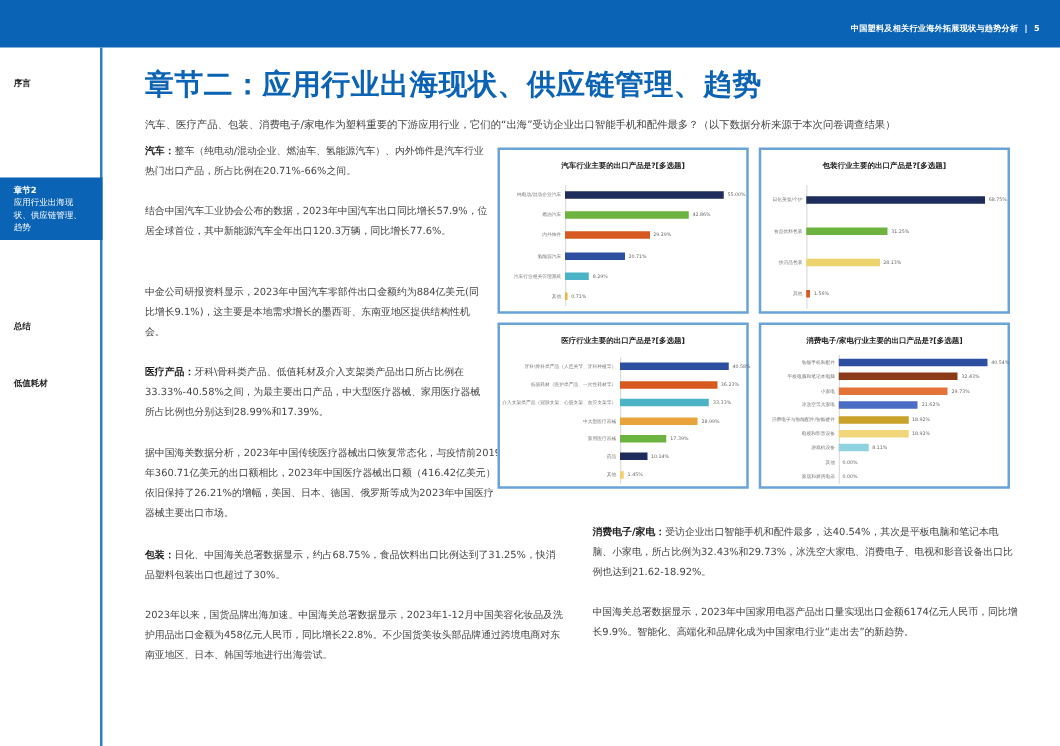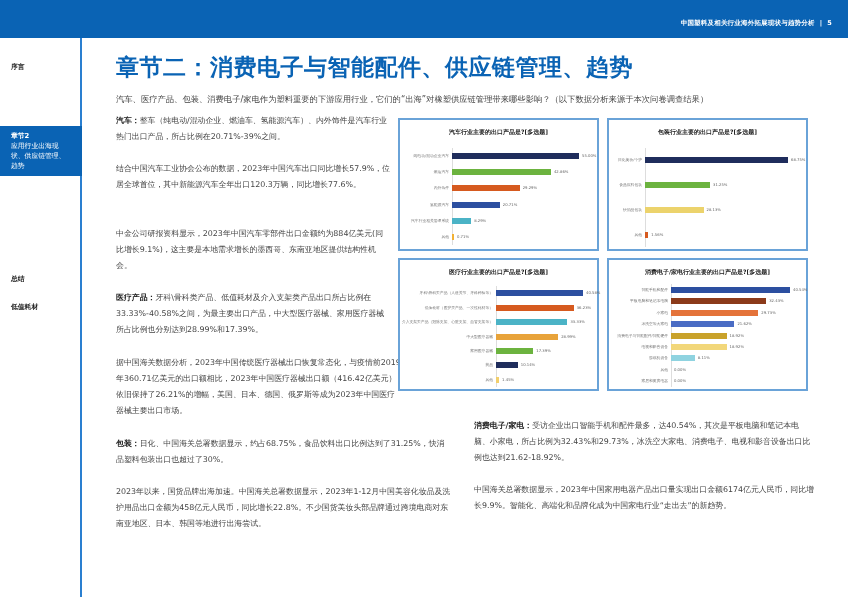--- a/index.html
+++ b/index.html
@@ -37,36 +37,36 @@
 <div class="topbar">
   <div class="hdr">
     <span>中国塑料及相关行业海外拓展现状与趋势分析</span><span class="sep">|</span><span>5</span>
   </div>
 </div>
 
 <nav class="sidebar">
   <div class="side-item" style="top:20px">
     <div class="t">序言</div>
   </div>
-  <div class="side-item active" style="top:88px;padding-top:5px;padding-bottom:5px;padding-right:10px">
+  <div class="side-item active" style="top:104px;padding-top:5px;padding-bottom:5px;padding-right:10px">
     <div class="t">章节2</div>
     <div>应用行业出海现状、供应链管理、趋势</div>
   </div>
-  <div class="side-item" style="top:232px">
+  <div class="side-item" style="top:214px">
     <div class="t">总结</div>
   </div>
   <div class="side-item" style="top:260px">
     <div class="t">低值耗材</div>
   </div>
 </nav>
 
-<h1 class="title">章节二：消费电子与智能配件、供应链管理、趋势</h1>
-<p class="intro">汽车、医疗产品、包装、消费电子/家电作为塑料重要的下游应用行业，它们的“出海”对橡塑供应链管理带来哪些影响？（以下数据分析来源于本次问卷调查结果）</p>
-
-<p class="para" style="left:116px;top:113px;width:274px"><b>汽车：</b><span>整车（纯电动/混动企业、燃油车、氢能源汽车）、内外饰件是汽车行业热门出口产品，所占比例在20.71%-39%之间。</span></p>
+<h1 class="title">章节二：应用行业出海现状、供应链管理、趋势</h1>
+<p class="intro">汽车、医疗产品、包装、消费电子/家电作为塑料重要的下游应用行业，它们的“出海”受访企业出口智能手机和配件最多？（以下数据分析来源于本次问卷调查结果）</p>
+
+<p class="para" style="left:116px;top:113px;width:274px"><b>汽车：</b><span>整车（纯电动/混动企业、燃油车、氢能源汽车）、内外饰件是汽车行业热门出口产品，所占比例在20.71%-66%之间。</span></p>
 <p class="para" style="left:116px;top:161px;width:274px">结合中国汽车工业协会公布的数据，2023年中国汽车出口同比增长57.9%，位居全球首位，其中新能源汽车全年出口120.3万辆，同比增长77.6%。</p>
 <p class="para" style="left:116px;top:226px;width:274px">中金公司研报资料显示，2023年中国汽车零部件出口金额约为884亿美元(同比增长9.1%)，这主要是本地需求增长的墨西哥、东南亚地区提供结构性机会。</p>
 
 <p class="para" style="left:116px;top:290px;width:276px"><b>医疗产品：</b><span>牙科\骨科类产品、低值耗材及介入支架类产品出口所占比例在33.33%-40.58%之间，为最主要出口产品，中大型医疗器械、家用医疗器械所占比例也分别达到28.99%和17.39%。</span></p>
 <p class="para" style="left:116px;top:355px;width:285px">据中国海关数据分析，2023年中国传统医疗器械出口恢复常态化，与疫情前2019年360.71亿美元的出口额相比，2023年中国医疗器械出口额（416.42亿美元）依旧保持了26.21%的增幅，美国、日本、德国、俄罗斯等成为2023年中国医疗器械主要出口市场。</p>
 
 <p class="para" style="left:116px;top:436px;width:336px"><b>包装：</b><span>日化、中国海关总署数据显示，约占68.75%，食品饮料出口比例达到了31.25%，快消品塑料包装出口也超过了30%。</span></p>
 <p class="para" style="left:116px;top:484px;width:336px">2023年以来，国货品牌出海加速。中国海关总署数据显示，2023年1-12月中国美容化妆品及洗护用品出口金额为458亿元人民币，同比增长22.8%。不少国货美妆头部品牌通过跨境电商对东南亚地区、日本、韩国等地进行出海尝试。</p>
 
 <p class="para" style="left:474px;top:418px;width:340px"><b>消费电子/家电：</b><span>受访企业出口智能手机和配件最多，达40.54%，其次是平板电脑和笔记本电脑、小家电，所占比例为32.43%和29.73%，冰洗空大家电、消费电子、电视和影音设备出口比例也达到21.62-18.92%。</span></p>

